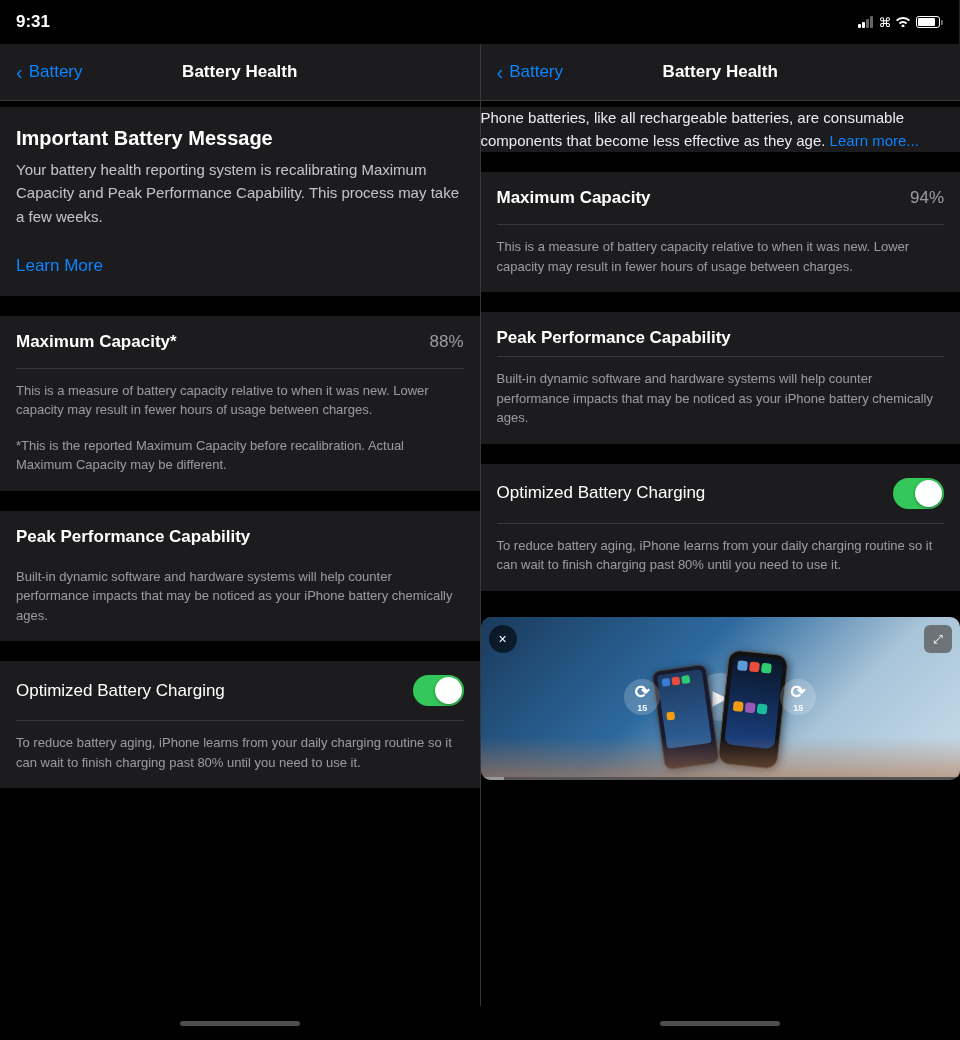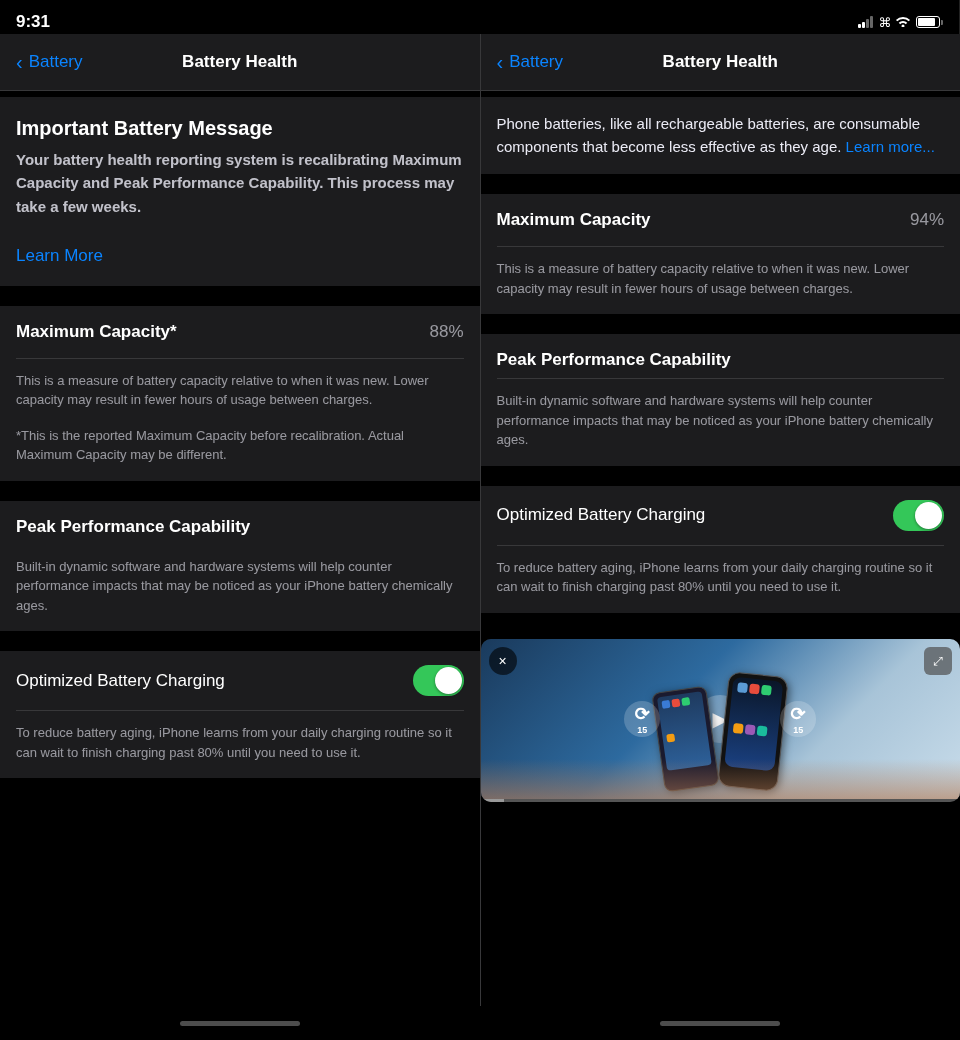--- a/index.html
+++ b/index.html
@@ -10,21 +10,21 @@
       height: 1040px;
       overflow: hidden;
       display: flex;
       flex-direction: column;
     }
 
     
     .status-bars {
       display: flex;
       width: 100%;
-      height: 34px;
+      height: 44px;
       background: #000;
     }
     .status-bar {
       flex: 1;
       display: flex;
       align-items: center;
       justify-content: space-between;
       padding: 0 16px;
       height: 44px;
     }
@@ -131,21 +131,20 @@
     .panel:first-child { border-right: 1px solid #38383a; }
 
     .section-header {
       padding: 16px 16px 8px 16px;
       font-size: 17px;
       font-weight: 700;
       color: #fff;
     }
 
     .section-content {
-      padding: 16px;
       color: #ebebf5;
       font-size: 15px;
       line-height: 1.5;
     }
 
     .section-title-row {
       display: flex;
       justify-content: space-between;
       align-items: center;
       padding: 16px 16px;
@@ -164,21 +163,20 @@
       font-size: 20px;
       font-weight: 700;
       color: #fff;
       padding: 20px 16px 8px 16px;
     }
     .important-message-body {
       padding: 0 16px 16px 16px;
       font-size: 15px;
       color: #ebebf5cc;
       line-height: 1.55;
-      font-weight: bold;
     }
     .learn-more-btn {
       display: block;
       padding: 12px 16px 20px 16px;
       color: #0A84FF;
       font-size: 17px;
       cursor: pointer;
       text-decoration: none;
     }
 

